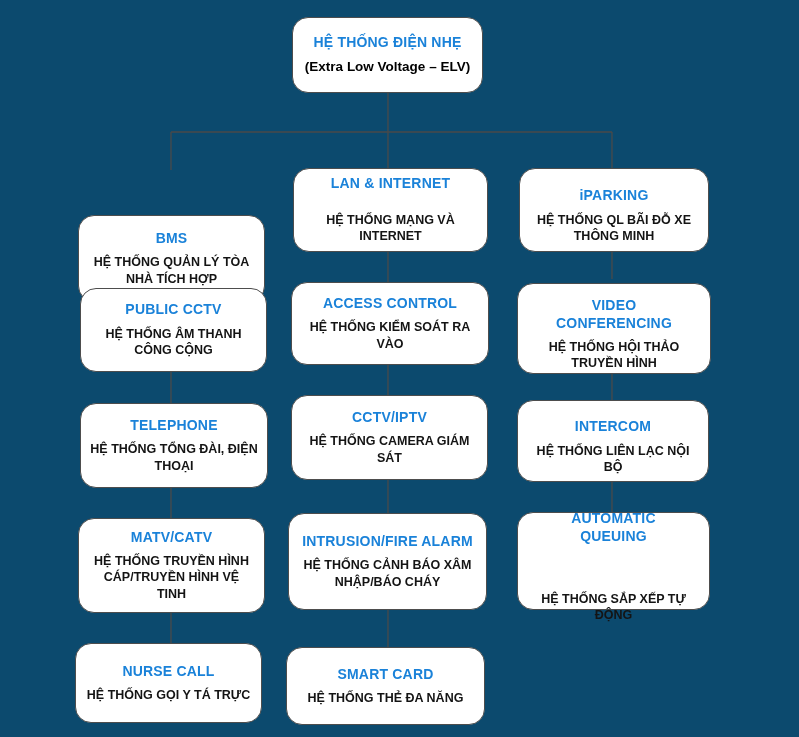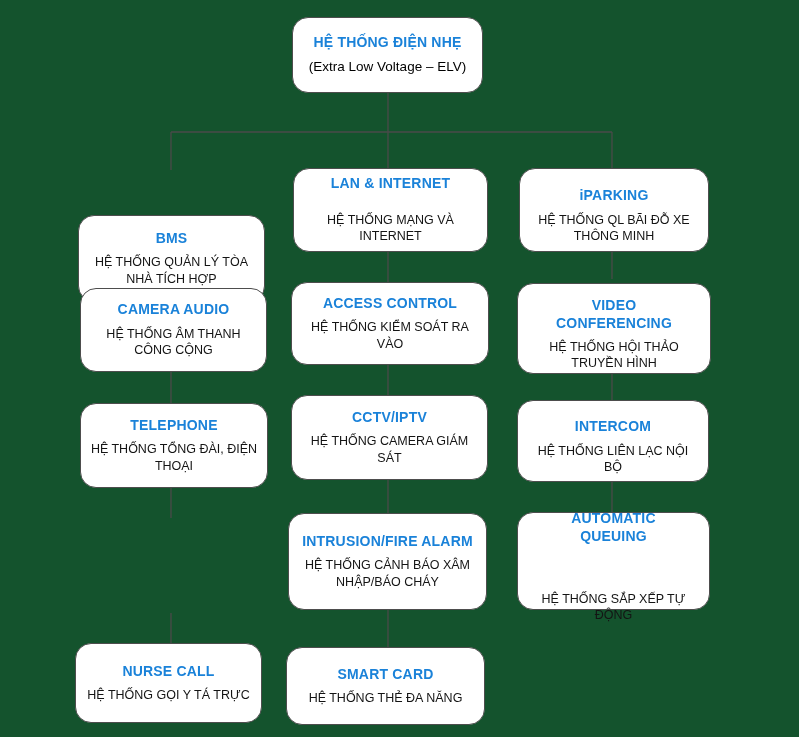--- a/index.html
+++ b/index.html
@@ -11,21 +11,21 @@
   :root {
     --accent: #1a82d9;
     --line: #4a4a4a;
     --border: #4d4d4d;
     --body-text: #141414;
   }
   .canvas {
     position: relative;
     width: 799px;
     height: 737px;
-    background: #14532d;
+    background: #0c4a6e;
     overflow: hidden;
   }
   .connectors {
     position: absolute;
     left: 0; top: 0;
     width: 799px; height: 737px;
     pointer-events: none;
   }
   .connectors path {
     stroke: var(--line);
@@ -48,21 +48,21 @@
   }
   .node .title {
     color: var(--accent);
     font-weight: bold;
     font-size: 14px;
     line-height: 1.22;
     letter-spacing: 0.2px;
   }
   .node .subtitle {
     color: var(--body-text);
-    font-weight: normal;
+    font-weight: bold;
     font-size: 12.5px;
     line-height: 1.32;
   }
   .node.root .subtitle {
     font-size: 13.5px;
     color: #000000;
   }
   .col3 .title { max-width: 152px; margin-top: 12px; }
 </style>
 </head>
@@ -92,29 +92,33 @@
     <div class="title">HỆ THỐNG ĐIỆN NHẸ</div>
     <div class="subtitle">(Extra Low Voltage – ELV)</div>
   </div>
 
   <div class="node col1" style="left:78px;top:170px;width:187px;height:87px;margin-top:45px;">
     <div class="title">BMS</div>
     <div class="subtitle">HỆ THỐNG QUẢN LÝ TÒA NHÀ TÍCH HỢP</div>
   </div>
 
   <div class="node col1" style="left:80px;top:288px;width:187px;height:84px;">
-    <div class="title">CAMERA AUDIO</div>
+    <div class="title">PUBLIC CCTV</div>
     <div class="subtitle">HỆ THỐNG ÂM THANH CÔNG CỘNG</div>
   </div>
 
   <div class="node col1" style="left:80px;top:403px;width:188px;height:85px;">
     <div class="title">TELEPHONE</div>
     <div class="subtitle">HỆ THỐNG TỔNG ĐÀI, ĐIỆN THOẠI</div>
   </div>
 
+  <div class="node col1" style="left:78px;top:518px;width:187px;height:95px;">
+    <div class="title">MATV/CATV</div>
+    <div class="subtitle">HỆ THỐNG TRUYỀN HÌNH CÁP/TRUYỀN HÌNH VỆ TINH</div>
+  </div>
 
   <div class="node col1" style="left:75px;top:643px;width:187px;height:80px;">
     <div class="title">NURSE CALL</div>
     <div class="subtitle">HỆ THỐNG GỌI Y TÁ TRỰC</div>
   </div>
 
   <div class="node col2" style="left:293px;top:168px;width:195px;height:84px;gap:19px;">
     <div class="title">LAN &amp; INTERNET</div>
     <div class="subtitle">HỆ THỐNG MẠNG VÀ INTERNET</div>
   </div>

